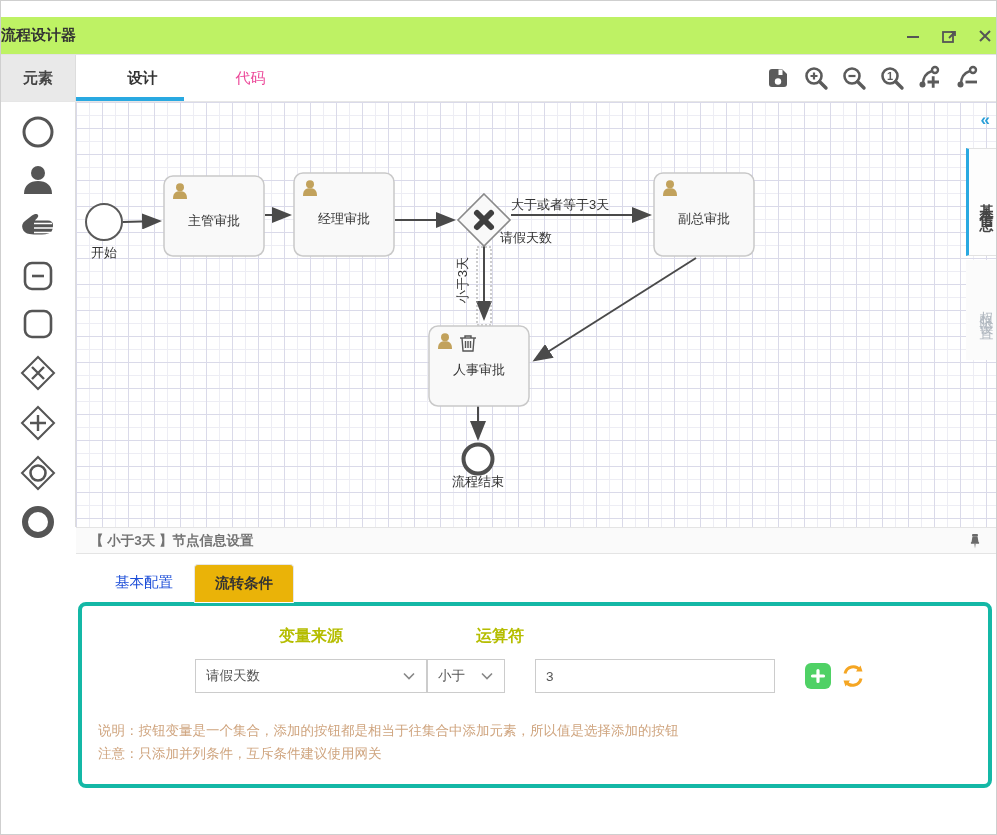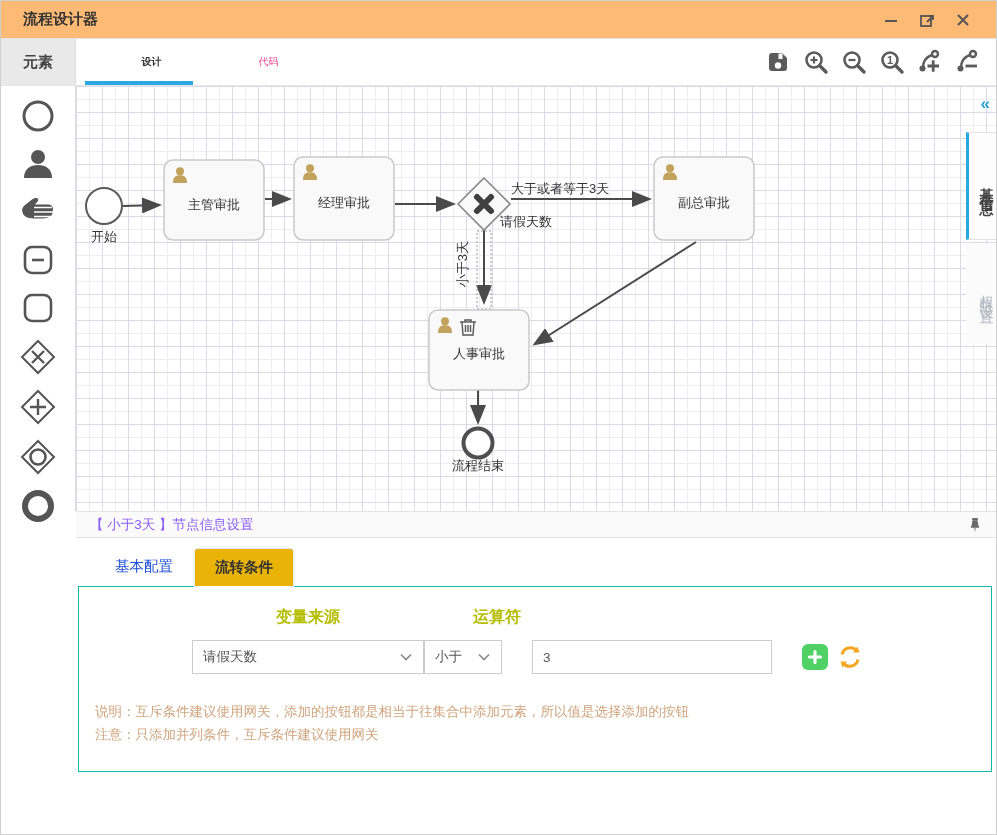--- a/index.html
+++ b/index.html
@@ -1,29 +1,29 @@
 <!DOCTYPE html>
 <html><head>
 <meta charset="utf-8">
 <style>
   * { margin:0; padding:0; box-sizing:border-box; }
   html,body { background:#e9e9e9; }
   body { font-family:"Liberation Sans","DejaVu Sans",sans-serif; }
   .window { width:997px; height:835px; background:#fff; border:1px solid #cfcfcf; position:relative; overflow:hidden; }
 
   
-  .titlebar { height:38px; background:#fdba74; border-bottom:1px solid #e2e2e2; display:flex; align-items:center; padding:0 22px; }
+  .titlebar { height:38px; background:#bef264; border-bottom:1px solid #e2e2e2; display:flex; align-items:center; padding:0 0;margin-top:16px; }
   .titlebar .title { font-size:15px; font-weight:bold; color:#333; }
   .win-controls { margin-left:auto; display:flex; align-items:center; gap:14px; }
   .win-btn { width:22px; height:22px; display:flex; align-items:center; justify-content:center; cursor:pointer; }
 
   
-  .tabstrip { height:46px; display:flex; align-items:stretch; background:#fff; position:relative;gap:9px; }
+  .tabstrip { height:46px; display:flex; align-items:stretch; background:#fff; position:relative; }
   .elements-header { width:75px; background:#e9e9e9; display:flex; align-items:center; justify-content:center; font-size:15px; font-weight:bold; color:#444; border-right:1px solid #ddd; }
-  .top-tab { width:108px; display:flex; align-items:center; justify-content:center; font-size:10px; cursor:pointer; position:relative;padding-left:25px; }
+  .top-tab { width:108px; display:flex; align-items:center; justify-content:center; font-size:15px; cursor:pointer; position:relative;padding-left:25px; }
   .top-tab.active { color:#333; font-weight:bold; }
   .top-tab.active::after { content:""; position:absolute; left:0; right:0; bottom:0; height:4px; background:#29a9e1; }
   .top-tab.inactive { color:#ec4899;font-family:Liberation Mono, monospace; }
   .toolbar { margin-left:auto; display:flex; align-items:center; gap:10px; padding-right:14px; }
   .tool-btn { width:28px; height:28px; display:flex; align-items:center; justify-content:center; cursor:pointer; }
 
   
   .main { height:426px; display:flex; position:relative; border-top:1px solid #e6e6e6; }
   .palette { width:75px; border-right:1px solid #ddd; background:#fff; display:flex; flex-direction:column; align-items:center; padding-top:12px; gap:12px; }
   .pal-item { width:38px; height:38px; display:flex; align-items:center; justify-content:center; cursor:pointer; }
@@ -44,27 +44,27 @@
   
   .right-strip { position:absolute; right:0; top:0; width:31px; height:100%; }
   .collapse-btn { position:absolute; right:6px; top:8px; font-size:17px; color:#2a9fd8; cursor:pointer; font-weight:bold; }
   .v-tab { position:absolute; right:0; width:30px; text-align:center; writing-mode:vertical-rl; text-orientation:upright; letter-spacing:5px; font-size:14px; padding:10px 0; cursor:pointer; }
   .v-tab.active { top:46px; height:108px; background:#fdfdfd; border:1px solid #e2e2e2; border-left:3px solid #29a9e1; border-right:none; color:#444; font-weight:bold; }
   .v-tab.inactive { top:158px; height:100px; background:#fbfbfb; color:#b1b8c0; }
 
   
   .bottom-panel { height:325px; background:#fff; margin-left:75px; }
   .bp-header { height:27px; background:#fafafa; border-top:1px solid #e4e4e4; border-bottom:1px solid #e4e4e4; display:flex; align-items:center; padding:0 14px; }
-  .bp-title { font-size:13.5px; font-weight:normal; color:#8b5cf6; }
+  .bp-title { font-size:13.5px; font-weight:bold; color:#737373; }
   .pin-btn { margin-left:auto; cursor:pointer; display:flex; align-items:center; }
   .bp-tabs { display:flex; align-items:flex-end; height:48px; padding-left:18px; position:relative; }
   .bp-tab { width:100px; height:39px; display:flex; align-items:center; justify-content:center; font-size:14.5px; cursor:pointer; position:relative; z-index:2; }
   .bp-tab.inactive { color:#1d4ed8; }
   .bp-tab.active { background:#eab308; border:1px solid #e6e6e6; border-bottom:1px solid #fff; border-radius:4px 4px 0 0; color:#333; font-weight:bold; margin-bottom:-1px; }
-  .bp-body { margin:0 4px 0 2px; border:1px solid #14b8a6; border-radius:0; background:#fff; height:186px; padding-top:20px; position:relative; z-index:1; }
+  .bp-body { margin:0 4px 0 2px; border:4px solid #14b8a6; border-radius:8px; background:#fff; height:186px; padding-top:20px; position:relative; z-index:1; }
 
   .form-row { display:flex; padding-left:113px; align-items:center; }
   .form-labels { display:flex; padding-left:113px; margin-bottom:12px; }
   .f-label { font-size:16px; font-weight:bold; color:#b5bd00; text-align:center; }
   .f-label.l1 { width:232px; }
   .f-label.l2 { width:78px; margin-left:34px; }
   .f-label.l3 { width:240px; margin-left:30px; }
   .fake-select { height:34px; border:1px solid #ccc; background:#fff; display:flex; align-items:center; padding:0 10px; font-size:13.5px; color:#555; cursor:pointer; }
   .fake-select .chev { margin-left:auto; display:flex; }
   .sel1 { width:232px; }
@@ -349,19 +349,19 @@
               <path d="M6 11.5 A 8.5 8.5 0 0 1 21 8" stroke="#f5a623" stroke-width="3"></path>
               <path d="M21 3 V9.5 H14.5" fill="none" stroke="none"></path>
               <polygon points="23.5,9.5 17,9.5 21.5,3.5" fill="#f5a623"></polygon>
               <path d="M22 16.5 A 8.5 8.5 0 0 1 7 20" stroke="#f5a623" stroke-width="3"></path>
               <polygon points="4.5,18.5 11,18.5 6.5,24.5" fill="#f5a623"></polygon>
             </svg>
           </span>
         </div>
       </div>
       <div class="notes">
-        <div class="note-line">说明：互斥条件建议使用网关，添加的按钮都是相当于往集合中添加元素，所以值是选择添加的按钮</div>
+        <div class="note-line">说明：按钮变量是一个集合，添加的按钮都是相当于往集合中添加元素，所以值是选择添加的按钮</div>
         <div class="note-line">注意：只添加并列条件，互斥条件建议使用网关</div>
       </div>
     </div>
   </div>
 
 </div>
 
 </body></html>

